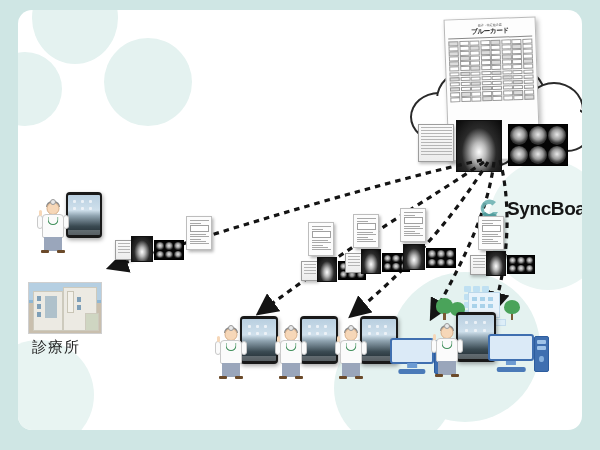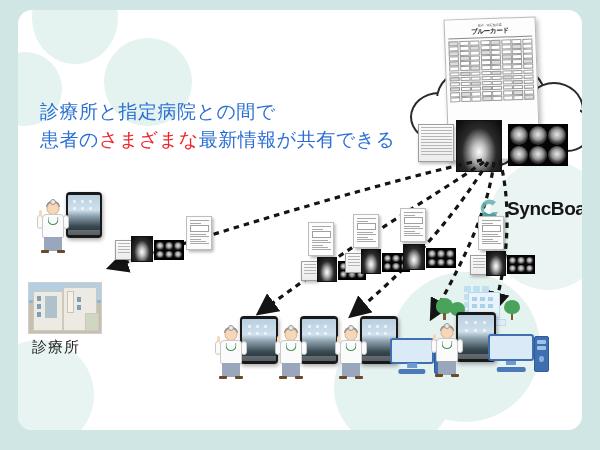--- a/index.html
+++ b/index.html
@@ -192,28 +192,20 @@
   <div id="panel">
 
     <div class="blob blob-tl-1"></div>
     <div class="blob blob-tl-2"></div>
     <div class="blob blob-tl-3"></div>
     <div class="blob blob-r-1"></div>
     <div class="blob blob-br-1"></div>
     <div class="blob blob-br-2"></div>
     <div class="blob blob-br-3"></div>
 
-    <div id="headline">
-      <div>
-        <span class="t-blue">診療所と指定病院との間で</span>
-      </div>
-      <div>
-        <span class="t-blue">患者の</span><span class="t-red">さまざまな</span><span class="t-blue">最新情報が共有できる</span>
-      </div>
-    </div>
 
     <div id="cloud-wrap">
       <div class="cloud-lobe" style="left:0px;   top:26px; width:58px; height:50px;"></div>
       <div class="cloud-lobe" style="left:26px;  top:4px;  width:62px; height:58px;"></div>
       <div class="cloud-lobe" style="left:70px;  top:0px;  width:66px; height:60px;"></div>
       <div class="cloud-lobe" style="left:114px; top:16px; width:60px; height:56px;"></div>
       <div class="cloud-lobe" style="left:132px; top:40px; width:50px; height:46px;"></div>
       <div class="cloud-lobe" style="left:96px;  top:48px; width:62px; height:52px;"></div>
       <div class="cloud-lobe" style="left:50px;  top:50px; width:60px; height:52px;"></div>
       <div class="cloud-lobe" style="left:12px;  top:46px; width:54px; height:48px;"></div>

